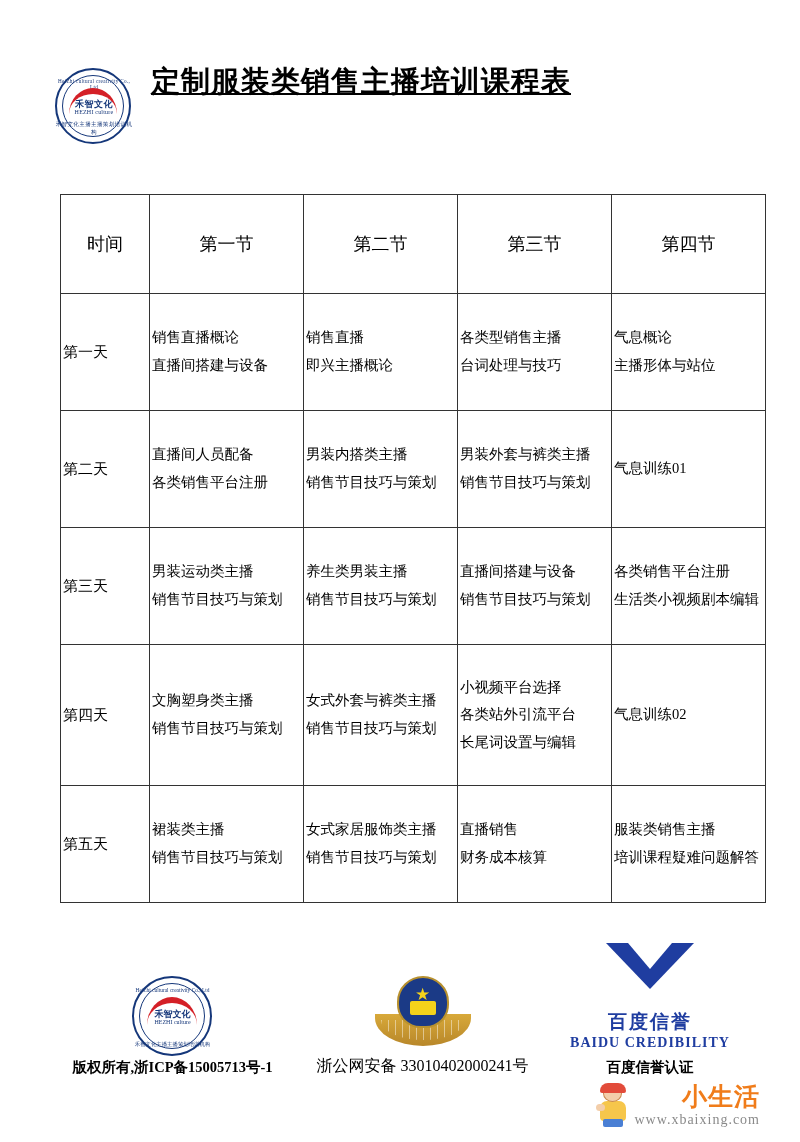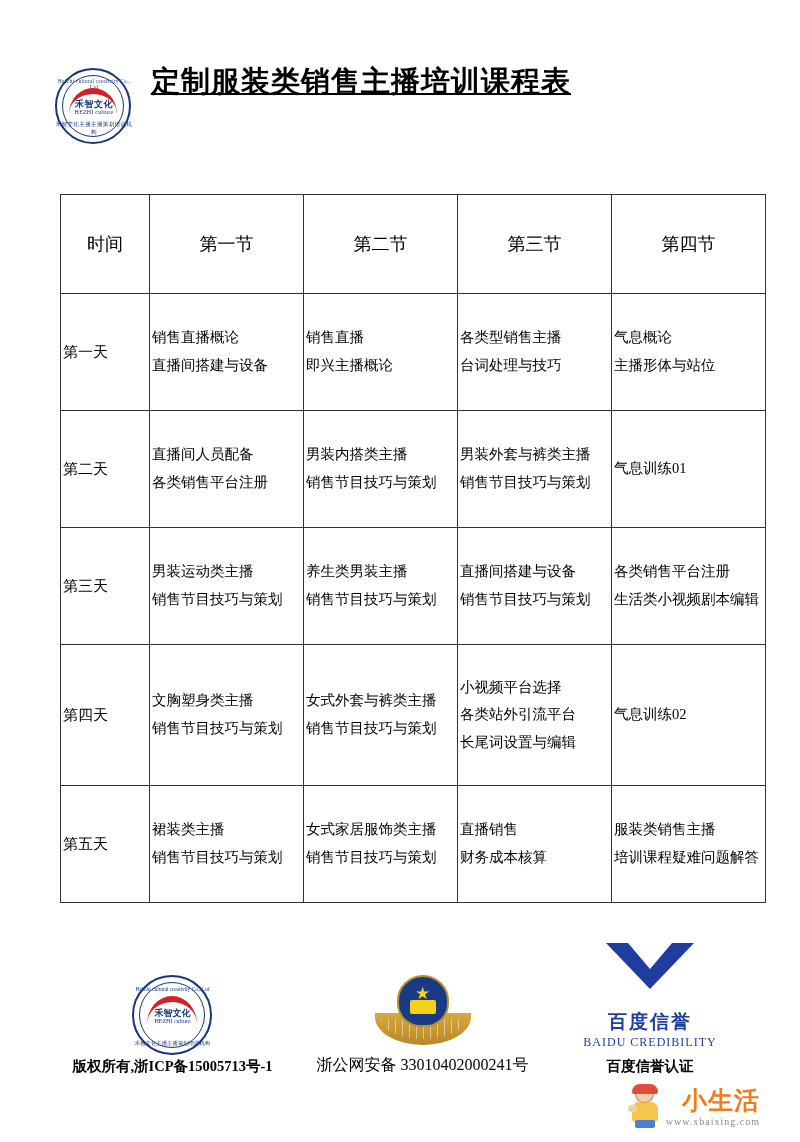--- a/index.html
+++ b/index.html
@@ -262,23 +262,24 @@
     border-top: 26px solid #ffffff;
   }
   .baidu .b-main {
     margin-top: 20px;
     font-size: 19px;
     font-weight: bold;
     color: #1f3da0;
     letter-spacing: 2px;
   }
   .baidu .b-sub {
-    font-size: 12px;
+    font-size: 14px;
     color: #1f3da0;
     letter-spacing: 1px;
+    font-weight: bold;
   }
   .baidu .b-caption {
     margin-top: 7px;
     font-size: 14.5px;
     font-weight: bold;
     color: #000;
   }
 
   .copyright {
     font-size: 14.5px;
@@ -338,21 +339,21 @@
   }
   .watermark .wm-text { text-align: right; }
   .watermark .wm-title {
     font-size: 25px;
     font-weight: bold;
     color: #f07c1a;
     line-height: 1;
     letter-spacing: 1px;
   }
   .watermark .wm-url {
-    font-size: 10px;
+    font-size: 14px;
     color: #8a8a8a;
     letter-spacing: 1px;
     margin-top: 3px;
   }
 </style>
 </head>
 <body>
 
 <div class="header">
   <div class="logo">

